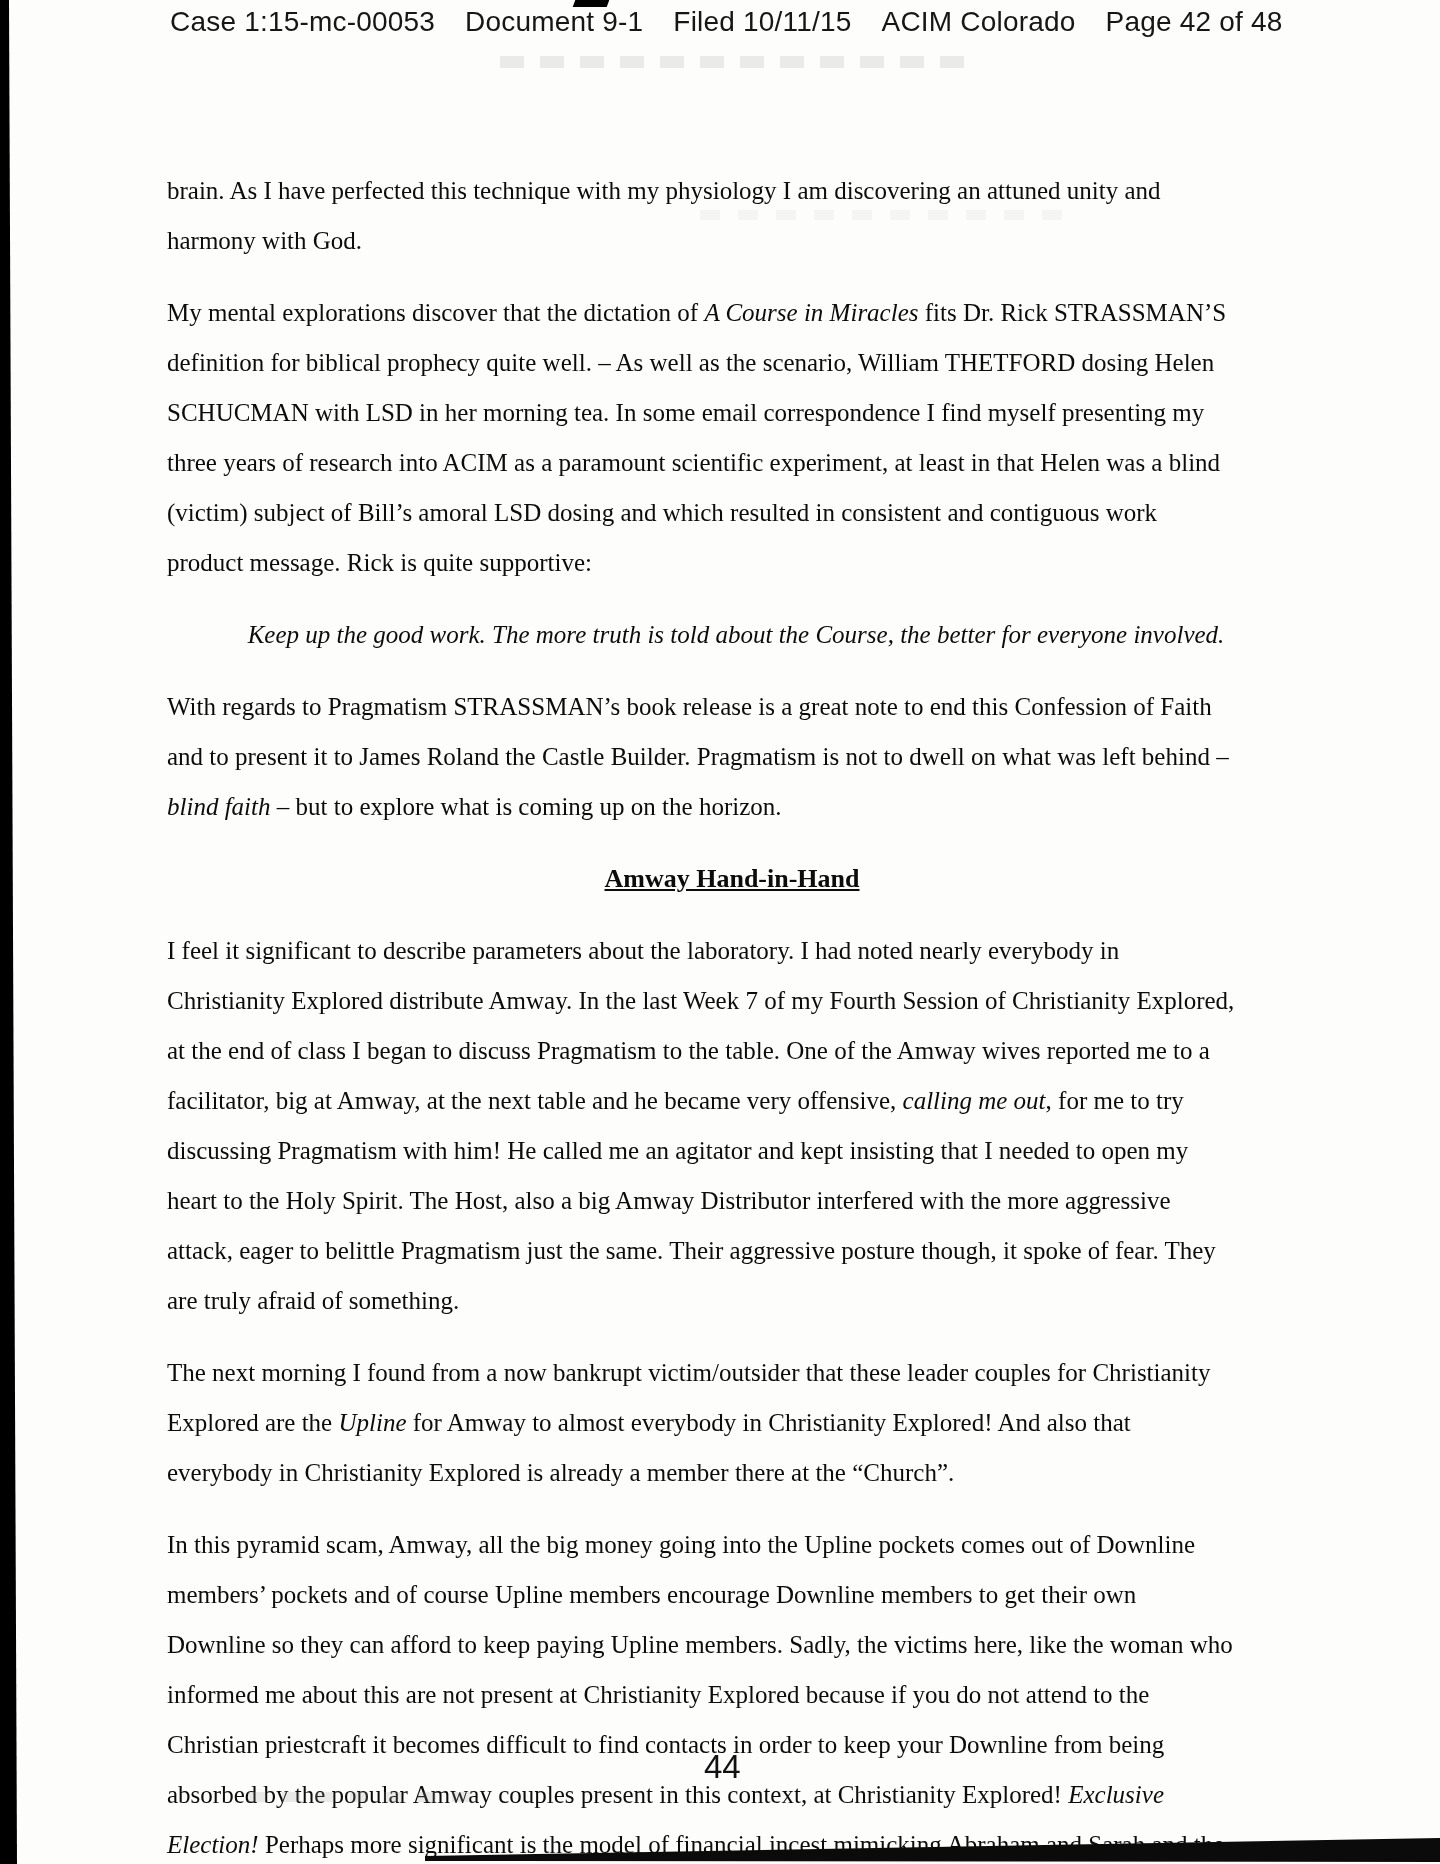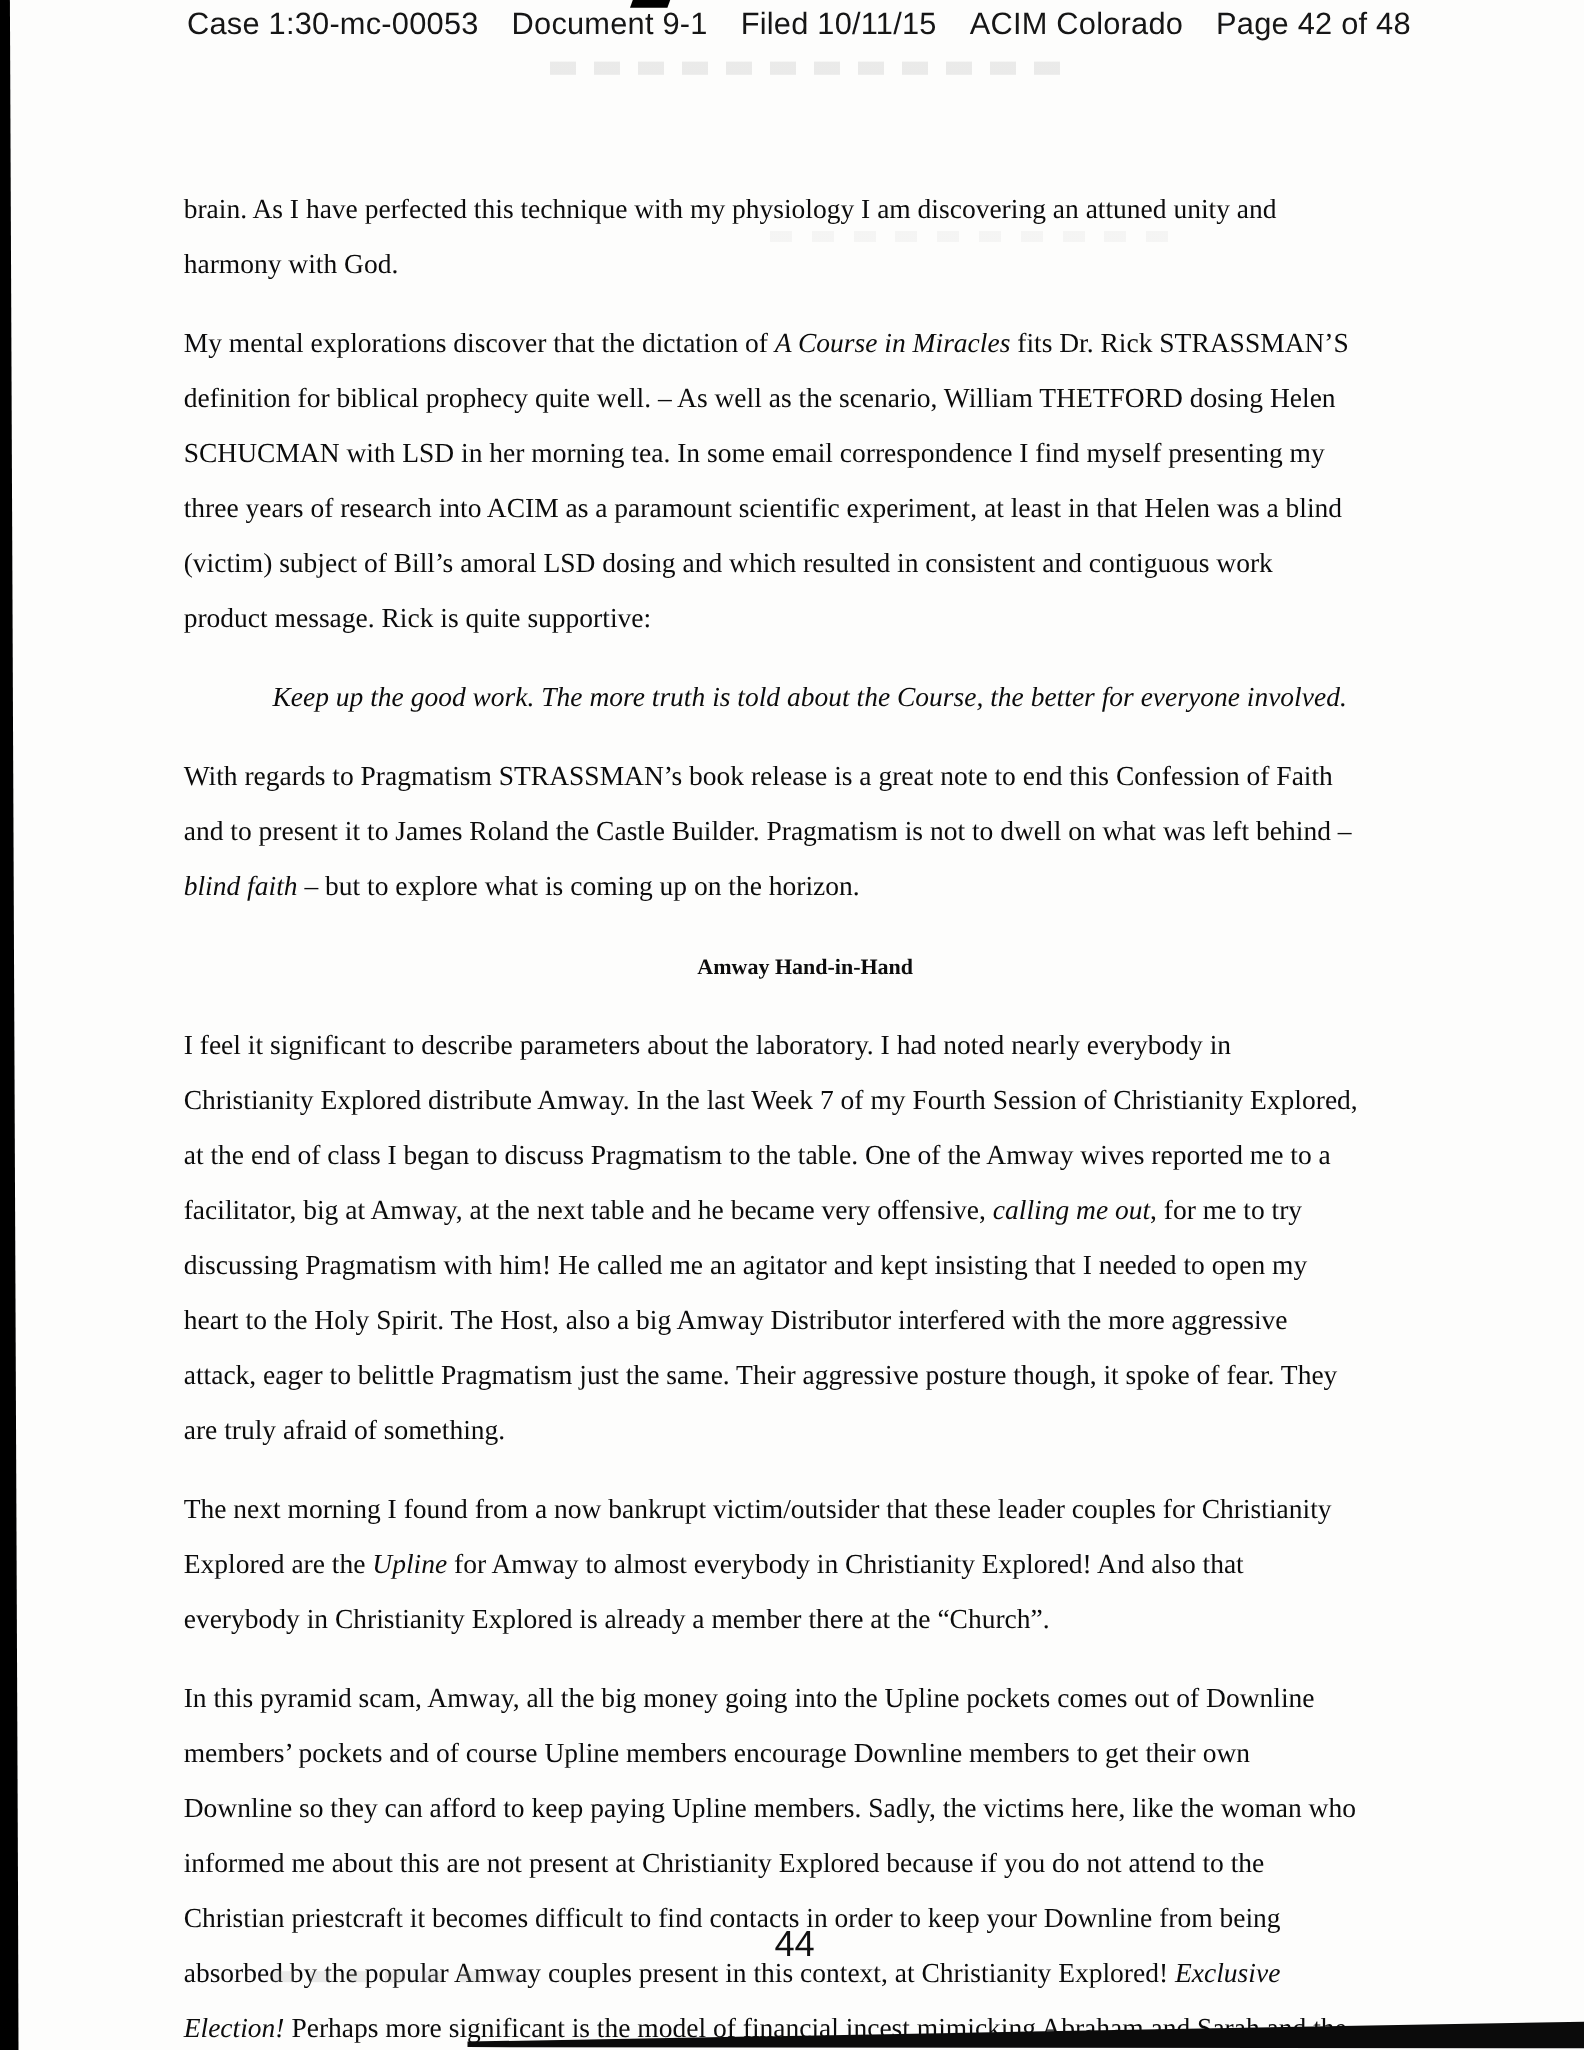--- a/index.html
+++ b/index.html
@@ -28,22 +28,22 @@
   .stamp span { margin-right:30px; }
   .stamp span:last-child { margin-right:0;margin-top:14px; }
   .doc-body {
     position:absolute; left:167px; top:166px; width:1070px;
     font-size:25px; line-height:50px; color:#0c0c0c;
     text-align:left;
   }
   .para { margin:0 0 22px 0; }
   .quote { margin:0 0 22px 68px;text-align:center; }
   .heading {
-    margin:0 0 22px 0; font-size:20px; font-weight:bold;
-    text-align:center; transform:translateX(30px);
+    margin:0 0 22px 0; font-size:26px; font-weight:bold;
+    text-align:center; transform:translateX(30px);text-decoration:underline;
   }
   em { font-style:italic; }
   .footer-num {
     position:absolute; left:704px; top:1748px;
     font-size:33px; color:#111;
     font-family:"Liberation Sans", sans-serif;
   }
   .artifact { position:absolute; pointer-events:none; }
   .a1 {
     left:500px; top:56px; width:470px; height:12px;
@@ -62,21 +62,21 @@
   }
   .bottom-line { position:absolute; left:0; top:1834px; display:block; }
 </style>
 </head>
 <body>
 
 <div class="scan-edge-bar"></div>
 <div class="scan-top-mark"></div>
 
 <header class="stamp">
-  <span>Case 1:30-mc-00053</span><span>Document 9-1</span><span>Filed 10/11/15</span><span>ACIM Colorado</span><span>Page 42 of 48</span>
+  <span>Case 1:15-mc-00053</span><span>Document 9-1</span><span>Filed 10/11/15</span><span>ACIM Colorado</span><span>Page 42 of 48</span>
 </header>
 
 <main class="doc-body">
   <p class="para">brain. As I have perfected this technique with my physiology I am discovering an attuned unity and harmony with God.</p>
   <p class="para">My mental explorations discover that the dictation of <em>A Course in Miracles</em> fits Dr. Rick STRASSMAN’S definition for biblical prophecy quite well. – As well as the scenario, William THETFORD dosing Helen SCHUCMAN with LSD in her morning tea. In some email correspondence I find myself presenting my three years of research into ACIM as a paramount scientific experiment, at least in that Helen was a blind (victim) subject of Bill’s amoral LSD dosing and which resulted in consistent and contiguous work product message. Rick is quite supportive:</p>
   <div class="quote"><em>Keep up the good work. The more truth is told about the Course, the better for everyone involved.</em></div>
   <p class="para">With regards to Pragmatism STRASSMAN’s book release is a great note to end this Confession of Faith and to present it to James Roland the Castle Builder. Pragmatism is not to dwell on what was left behind – <em>blind faith</em> – but to explore what is coming up on the horizon.</p>
   <h2 class="heading">Amway Hand-in-Hand</h2>
   <p class="para">I feel it significant to describe parameters about the laboratory. I had noted nearly everybody in Christianity Explored distribute Amway. In the last Week 7 of my Fourth Session of Christianity Explored, at the end of class I began to discuss Pragmatism to the table. One of the Amway wives reported me to a facilitator, big at Amway, at the next table and he became very offensive, <em>calling me out</em>, for me to try discussing Pragmatism with him! He called me an agitator and kept insisting that I needed to open my heart to the Holy Spirit. The Host, also a big Amway Distributor interfered with the more aggressive attack, eager to belittle Pragmatism just the same. Their aggressive posture though, it spoke of fear. They are truly afraid of something.</p>
   <p class="para">The next morning I found from a now bankrupt victim/outsider that these leader couples for Christianity Explored are the <em>Upline</em> for Amway to almost everybody in Christianity Explored! And also that everybody in Christianity Explored is already a member there at the “Church”.</p>

